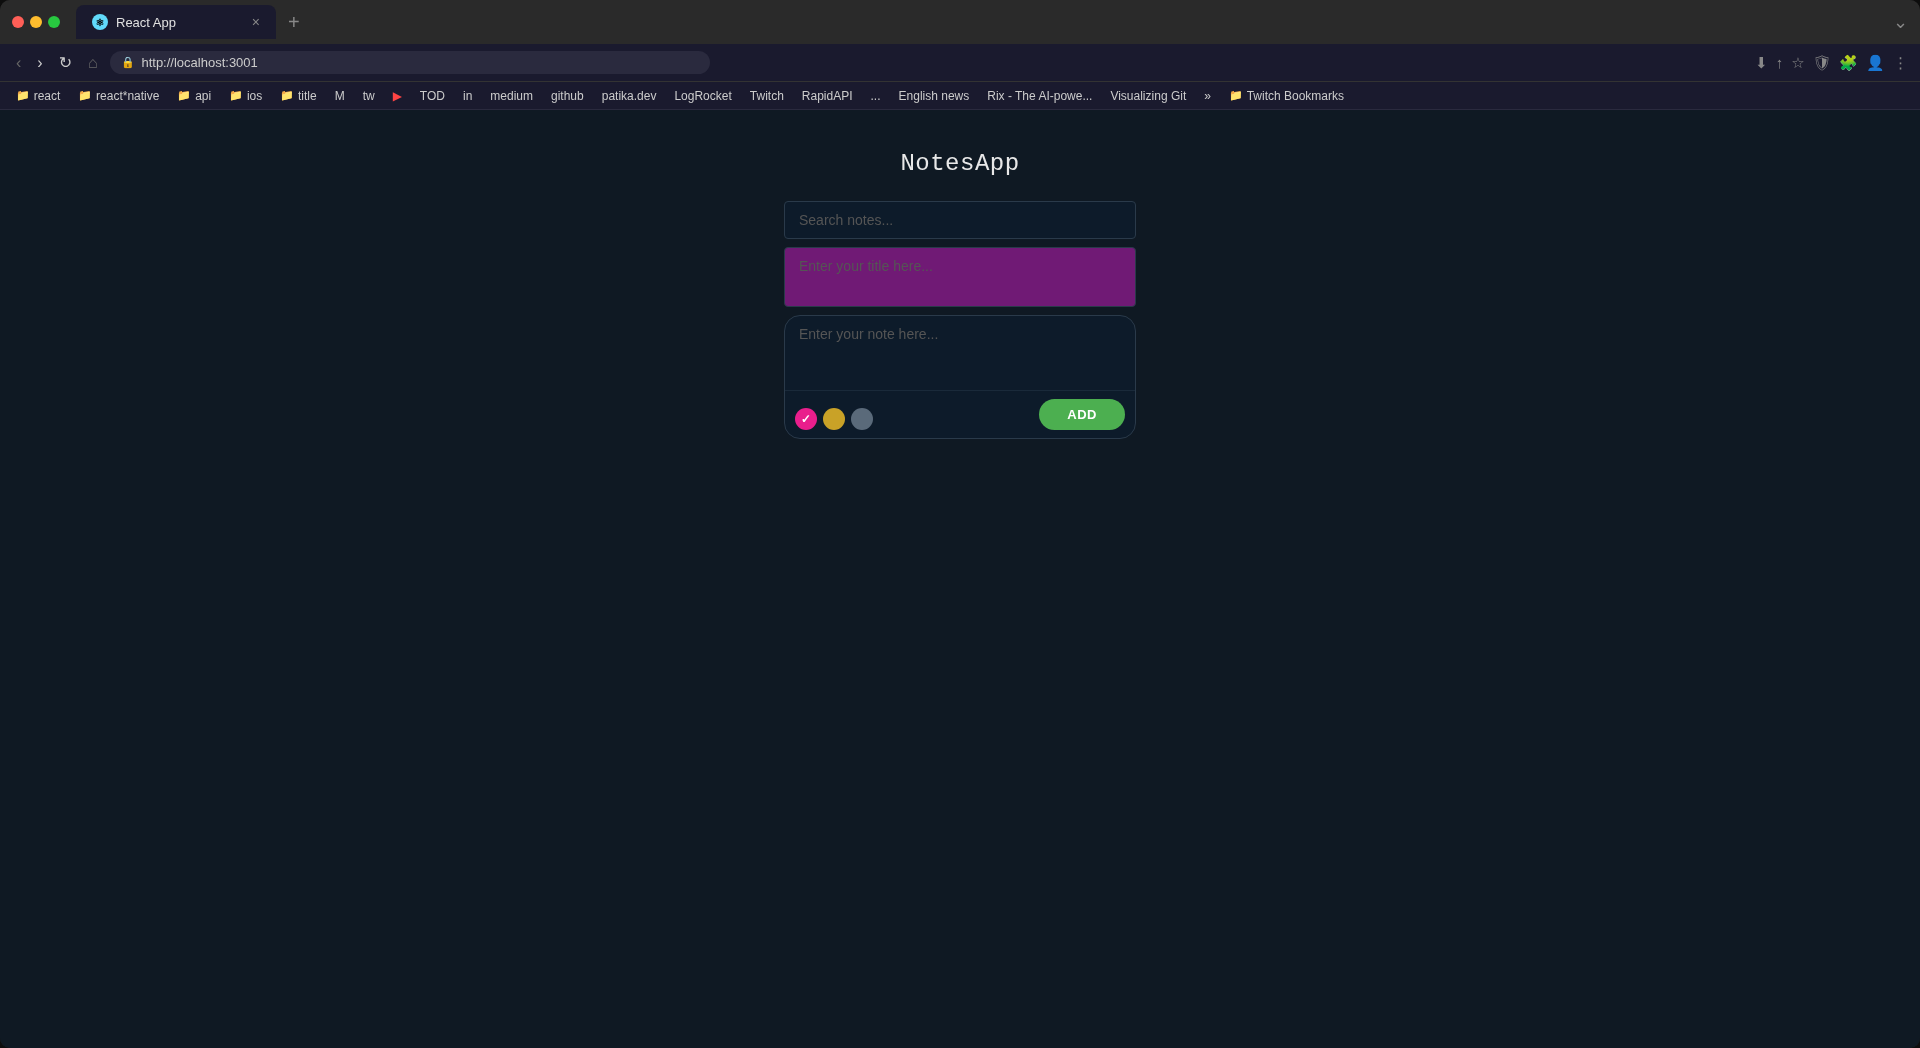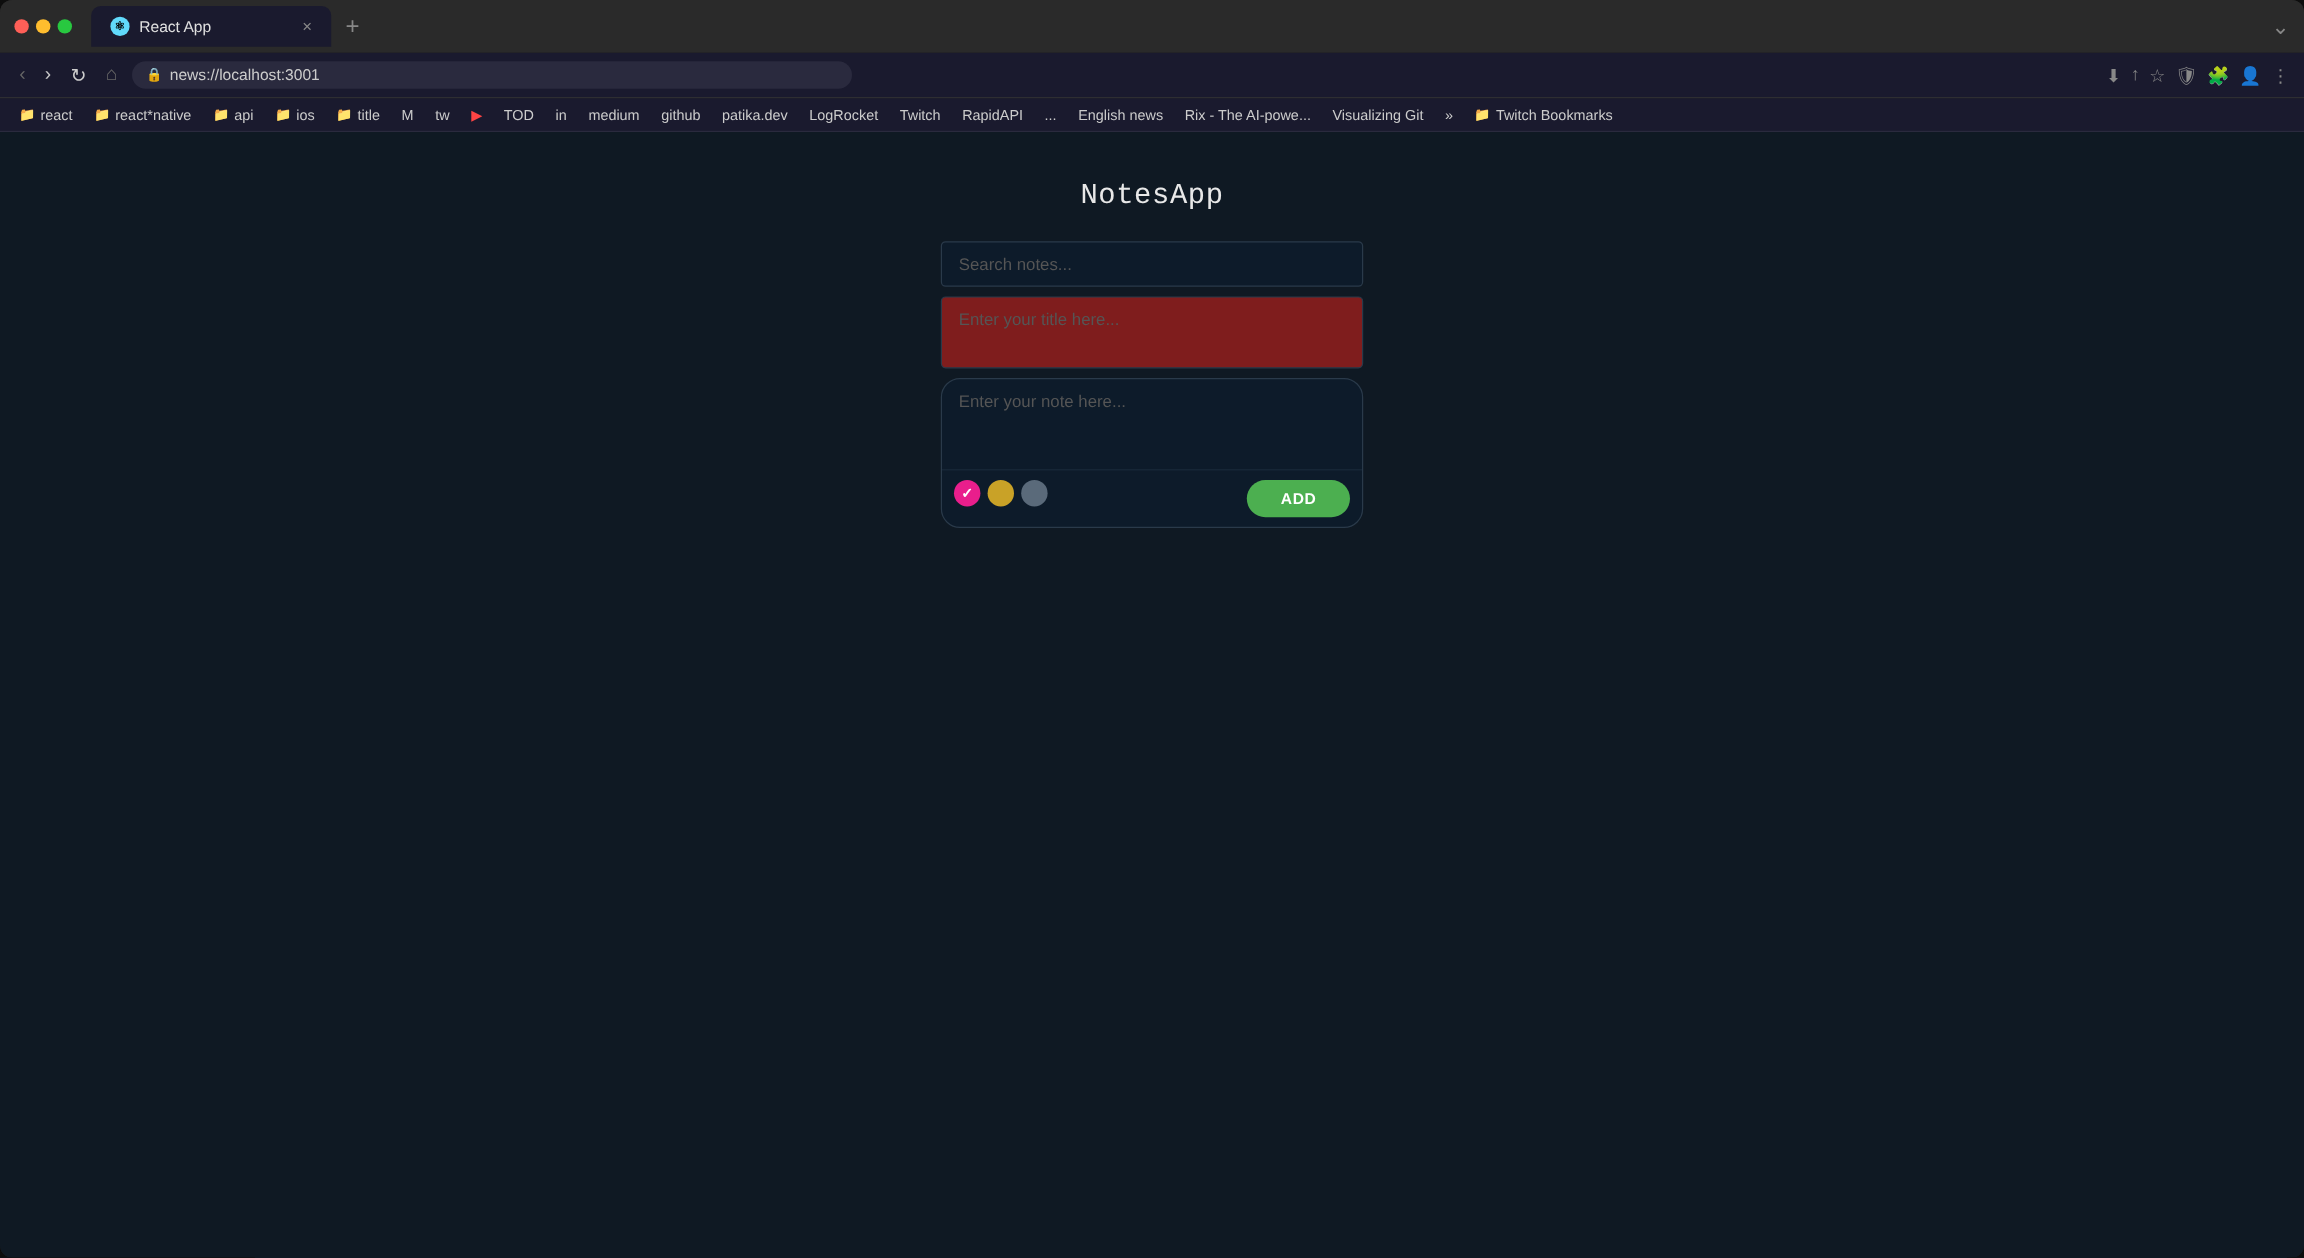--- a/index.html
+++ b/index.html
@@ -221,21 +221,21 @@
       color: #aaa;
       font-size: 14px;
       outline: none;
       margin-bottom: 8px;
     }
 
     .search-input::placeholder { color: #555; }
 
     .title-input {
       width: 100%;
-      background: #7f1d1d;
+      background: #701a75;
       border: 1px solid #2a3a4a;
       border-radius: 4px;
       padding: 10px 14px;
       color: #aaa;
       font-size: 14px;
       outline: none;
       height: 60px;
       resize: none;
       margin-bottom: 8px;
       font-family: inherit;
@@ -260,21 +260,21 @@
       outline: none;
       height: 70px;
       resize: none;
       font-family: inherit;
     }
 
     .note-textarea::placeholder { color: #555; }
 
     .note-footer {
       display: flex;
-      align-items: flex-start;
+      align-items: flex-end;
       justify-content: space-between;
       padding: 8px 10px;
       border-top: 1px solid #1a2a3a;
     }
 
     .color-options {
       display: flex;
       align-items: center;
       gap: 6px;
     }
@@ -342,21 +342,21 @@
       <span>›</span>
     </button>
     <button class="nav-btn active">
       <span>↻</span>
     </button>
     <button class="nav-btn">
       <span>⌂</span>
     </button>
     <div class="address-bar">
       <span class="address-bar-icon">🔒</span>
-      <span class="address-text">news://localhost:3001</span>
+      <span class="address-text">http://localhost:3001</span>
     </div>
     <div class="nav-right">
       <span>⬇</span>
       <span>↑</span>
       <span>☆</span>
       <span>🛡</span>
       <span>🧩</span>
       <span>👤</span>
       <span>⋮</span>
     </div>

